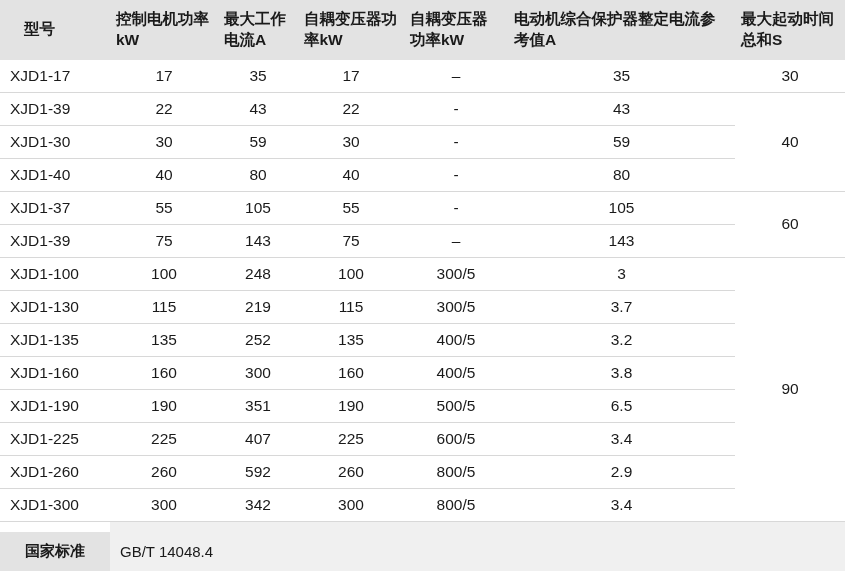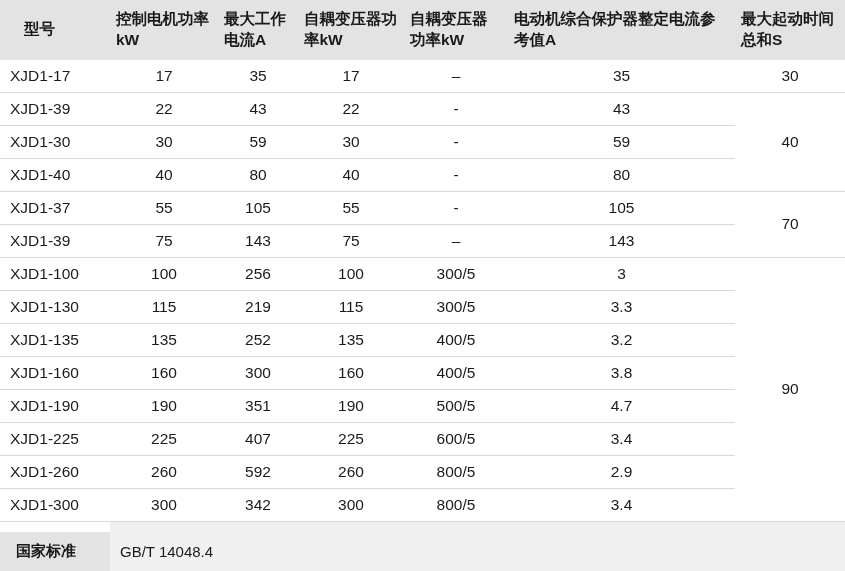--- a/index.html
+++ b/index.html
@@ -62,21 +62,21 @@
     border-bottom: 1px solid #d8d8d8;
   }
   tbody tr.footer-row td {
     border-bottom: 1px solid #ffffff;
     padding: 0;
   }
   .footer-label {
     background: #e3e3e3;
     font-weight: bold;
     font-size: 15px;
-    text-align: left;
+    text-align: center;
     padding: 10px 16px;
     color: #1a1a1a;
   }
   .footer-value {
     background: #f0f0f0;
     font-size: 15px;
     text-align: left;
     padding: 21px 10px;
     color: #1a1a1a;
   }
@@ -143,46 +143,46 @@
         <td>-</td>
         <td>80</td>
       </tr>
       <tr>
         <td class="model">XJD1-37</td>
         <td>55</td>
         <td>105</td>
         <td>55</td>
         <td>-</td>
         <td>105</td>
-        <td class="startcell group-end" rowspan="2">70</td>
+        <td class="startcell group-end" rowspan="2">60</td>
       </tr>
       <tr>
         <td class="model">XJD1-39</td>
         <td>75</td>
         <td>143</td>
         <td>75</td>
         <td>–</td>
         <td>143</td>
       </tr>
       <tr>
         <td class="model">XJD1-100</td>
         <td>100</td>
-        <td>256</td>
+        <td>248</td>
         <td>100</td>
         <td>300/5</td>
         <td>3</td>
         <td class="startcell group-end" rowspan="8">90</td>
       </tr>
       <tr>
         <td class="model">XJD1-130</td>
         <td>115</td>
         <td>219</td>
         <td>115</td>
         <td>300/5</td>
-        <td>3.3</td>
+        <td>3.7</td>
       </tr>
       <tr>
         <td class="model">XJD1-135</td>
         <td>135</td>
         <td>252</td>
         <td>135</td>
         <td>400/5</td>
         <td>3.2</td>
       </tr>
       <tr>
@@ -192,21 +192,21 @@
         <td>160</td>
         <td>400/5</td>
         <td>3.8</td>
       </tr>
       <tr>
         <td class="model">XJD1-190</td>
         <td>190</td>
         <td>351</td>
         <td>190</td>
         <td>500/5</td>
-        <td>4.7</td>
+        <td>6.5</td>
       </tr>
       <tr>
         <td class="model">XJD1-225</td>
         <td>225</td>
         <td>407</td>
         <td>225</td>
         <td>600/5</td>
         <td>3.4</td>
       </tr>
       <tr>

